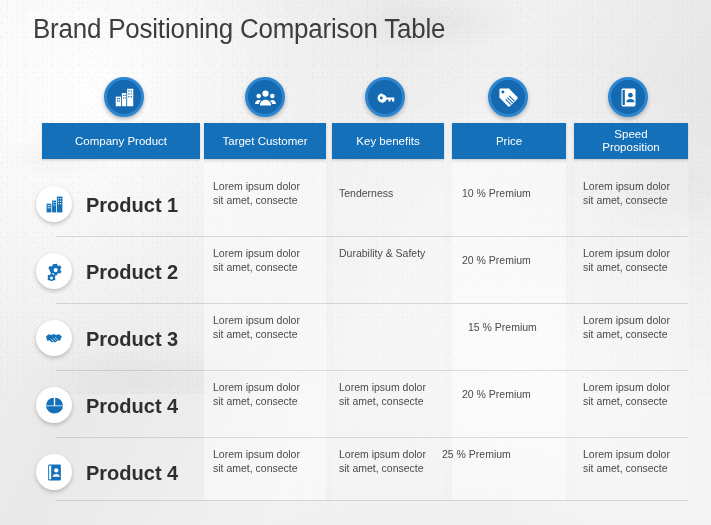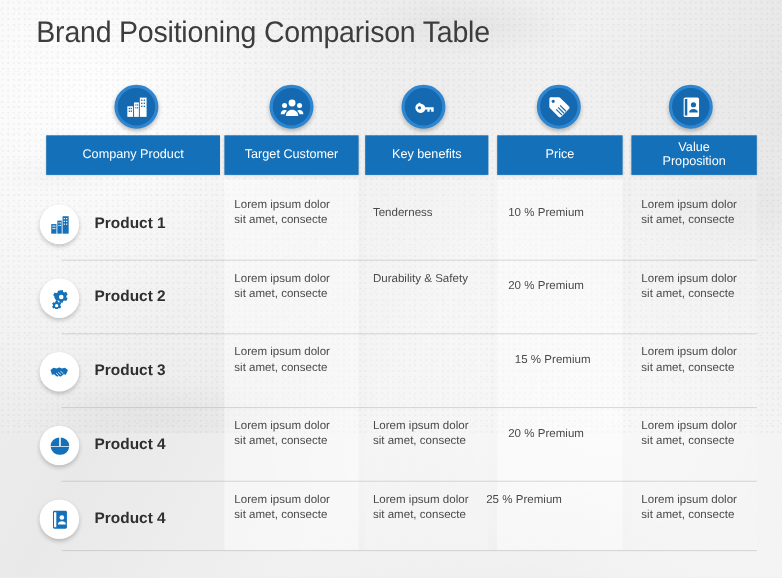--- a/index.html
+++ b/index.html
@@ -123,21 +123,21 @@
     background: #ffffff;
     box-shadow: 0 2px 4px rgba(0,0,0,.22);
     display: flex; align-items: center; justify-content: center;
   }
   .row-icon svg { width: 19px; height: 19px; fill: #1470b8; display: block; }
 
   .row-label {
     position: absolute;
     left: 58px;
     top: 24px;
-    font-size: 14px;
+    font-size: 20px;
     font-weight: bold;
     color: #2f2f2f;
     white-space: nowrap;
   }
 
   .cell {
     position: absolute;
     font-size: 10.5px;
     color: #4a4a4a;
     line-height: 14px;
@@ -229,21 +229,21 @@
     <span>Target Customer</span>
   </div>
   <div class="hdr-bar" style="left:332px; width:112px;">
     <span>Key benefits</span>
   </div>
   <div class="hdr-bar" style="left:452px; width:114px;">
     <span>Price</span>
   </div>
   <div class="hdr-bar" style="left:574px; width:114px;">
     <span>
-      <span>Value</span><br>
+      <span>Speed</span><br>
       <span>Proposition</span>
     </span>
   </div>
 
   <div class="row" style="top:170px;">
     <div class="row-icon">
       <svg viewBox="0 0 24 24" aria-hidden="true">
         <rect x="2" y="11" width="6" height="11"></rect>
         <rect x="9" y="7" width="5" height="15"></rect>
         <rect x="15" y="2" width="7" height="20"></rect>

